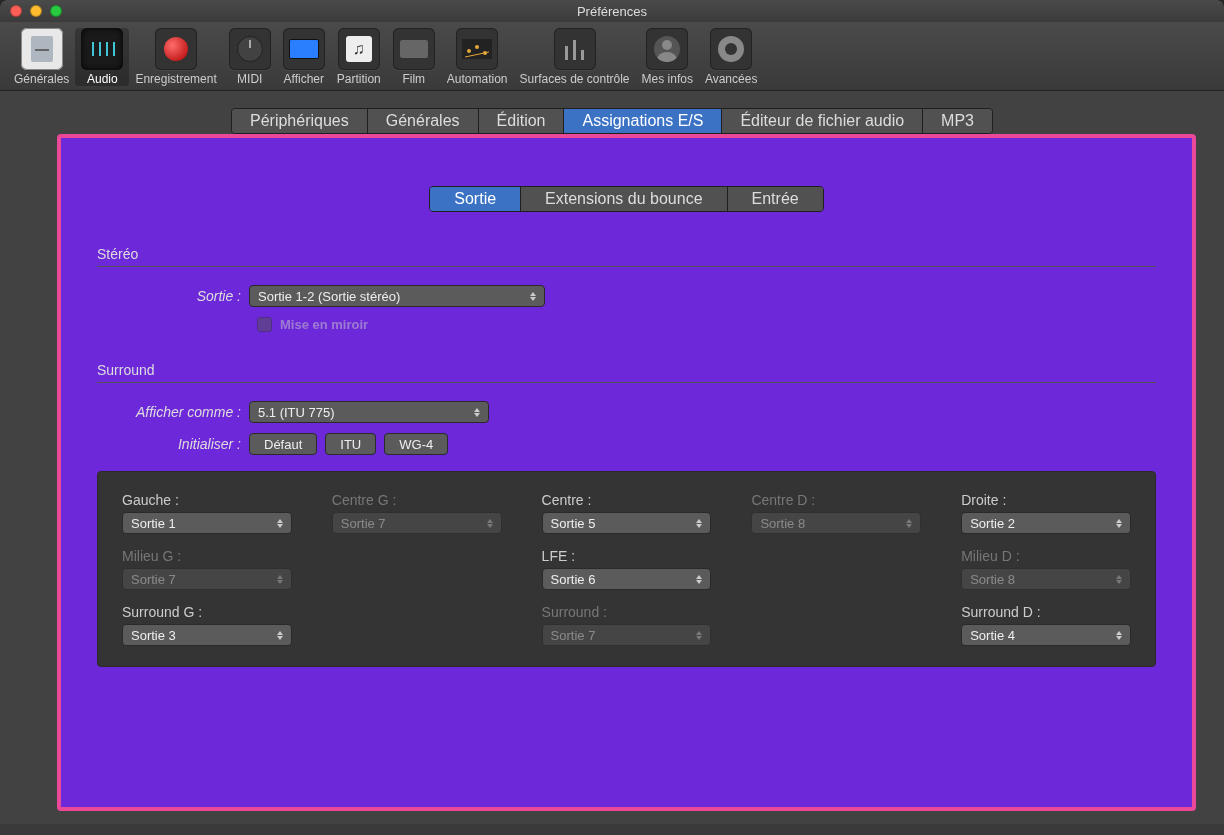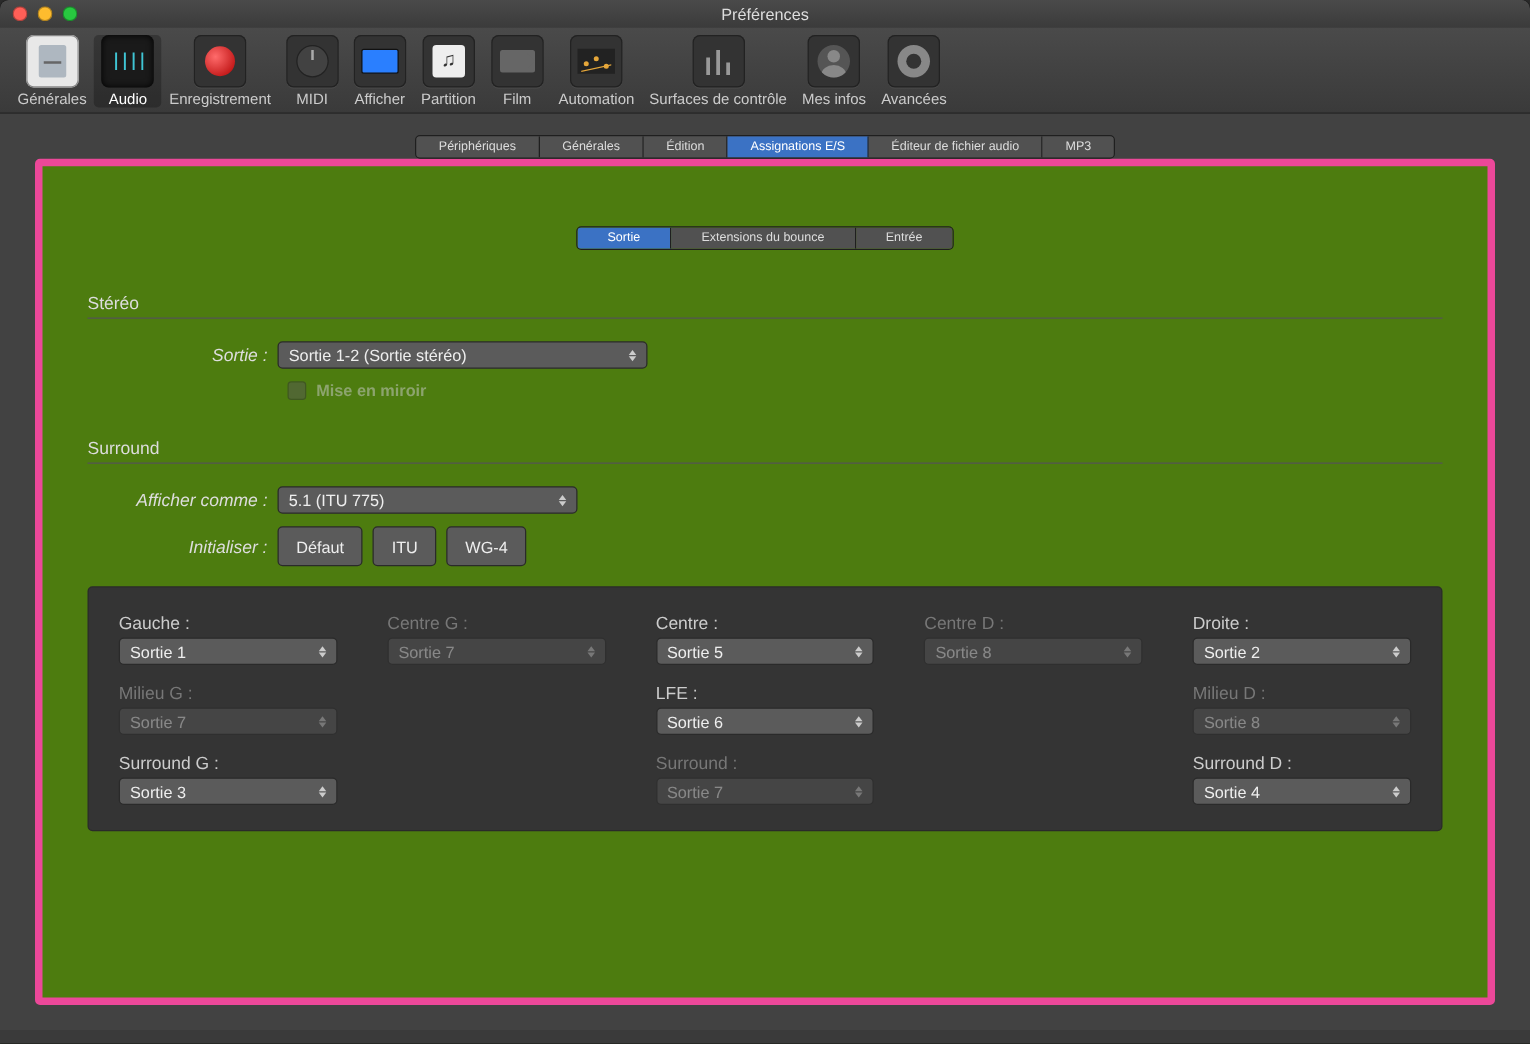--- a/index.html
+++ b/index.html
@@ -20,26 +20,26 @@
   .tb-icon { width:42px; height:42px; border-radius:6px; display:flex; align-items:center; justify-content:center; margin-bottom:2px;}
   .tb-icon.plain { background:#333; box-shadow: inset 0 0 0 1px #222, 0 1px 0 rgba(255,255,255,0.05);}
   .tb-icon.light { background:#e8e8e8; box-shadow: inset 0 0 0 1px #888;}
   .tb-icon.selected { background:#1a1a1a; box-shadow: inset 0 0 6px #000;}
   .tb-label { font-size:12px; color:#ccc; }
   .tb-item.sel .tb-label { color:#fff;}
   .tb-item.sel { background: rgba(0,0,0,0.25); border-radius:4px; padding:0 6px;}
 
   
   .body { background:#424242; padding: 28px 28px; height: calc(100% - 102px);}
-  .panel-outer { background:#4d7c0f; border:6px solid #ec4899; border-radius:4px; padding: 0 0 40px 0; height:100%;}
+  .panel-outer { background:#6d28d9; border:4px solid #ec4899; border-radius:4px; padding: 0 0 40px 0; height:100%;margin-left:29px;}
 
   
   .seg { display:flex; justify-content:center; }
   .seg-group { display:flex; border:1px solid #1f1f1f; border-radius:4px; overflow:hidden;}
-  .seg-btn { background:#515151; color:#ddd; padding:3px 18px; font-size:10px; border-right:1px solid #1f1f1f; cursor:default;}
+  .seg-btn { background:#515151; color:#ddd; padding:3px 18px; font-size:16px; border-right:1px solid #1f1f1f; cursor:default;}
   .seg-btn:last-child{border-right:none;}
   .seg-btn.active { background:#3b72c4; color:#fff;}
 
   .main-tabs { margin-top:-11px;}
 
   .content { padding: 48px 36px 20px 36px; }
 
   .inner-seg-wrap { display:flex; justify-content:center; margin-bottom: 34px;}
   .inner-seg-wrap .seg-btn { padding: 3px 24px;}
 
@@ -52,21 +52,21 @@
 
   .select { background:#5b5b5b; border:1px solid #2a2a2a; border-radius:4px; height:22px; display:flex; align-items:center; padding: 0 22px 0 8px; position:relative; color:#eee; font-size:13px;}
   .select.dim { opacity:0.45;}
   .select-arrows { position:absolute; right:4px; top:2px; width:14px; height:16px; display:flex; flex-direction:column; align-items:center; justify-content:center; gap:1px;}
   .arr-up { width:0;height:0;border-left:3.5px solid transparent;border-right:3.5px solid transparent;border-bottom:4px solid #ccc;}
   .arr-dn { width:0;height:0;border-left:3.5px solid transparent;border-right:3.5px solid transparent;border-top:4px solid #ccc;}
 
   .checkbox-row { display:flex; align-items:center; margin-left:160px; gap:8px; opacity:0.5; margin-bottom: 30px; font-weight: bold;}
   .cb { width:15px; height:15px; background:#555; border:1px solid #333; border-radius:3px;}
 
-  .btn { background:#5b5b5b; border:1px solid #2a2a2a; border-radius:4px; height:32px; padding:0 14px; display:flex; align-items:center; color:#eee; font-size:13px;}
+  .btn { background:#5b5b5b; border:1px solid #2a2a2a; border-radius:4px; height:22px; padding:0 14px; display:flex; align-items:center; color:#eee; font-size:13px;}
   .btn-group { display:flex; gap:8px;}
 
   .surround-grid-box { background:#343434; border:1px solid #2a2a2a; border-radius:4px; padding: 20px 24px; margin-top:16px;}
   .sg { display:grid; grid-template-columns: repeat(5, 1fr); column-gap:40px; row-gap:14px;}
   .ch { display:flex; flex-direction:column; gap:4px;}
   .ch-label { font-size:14px; color:#ccc;}
   .ch.dim .ch-label { color:#777;}
   .ch .select { width:100%;}
   .empty {}
 

